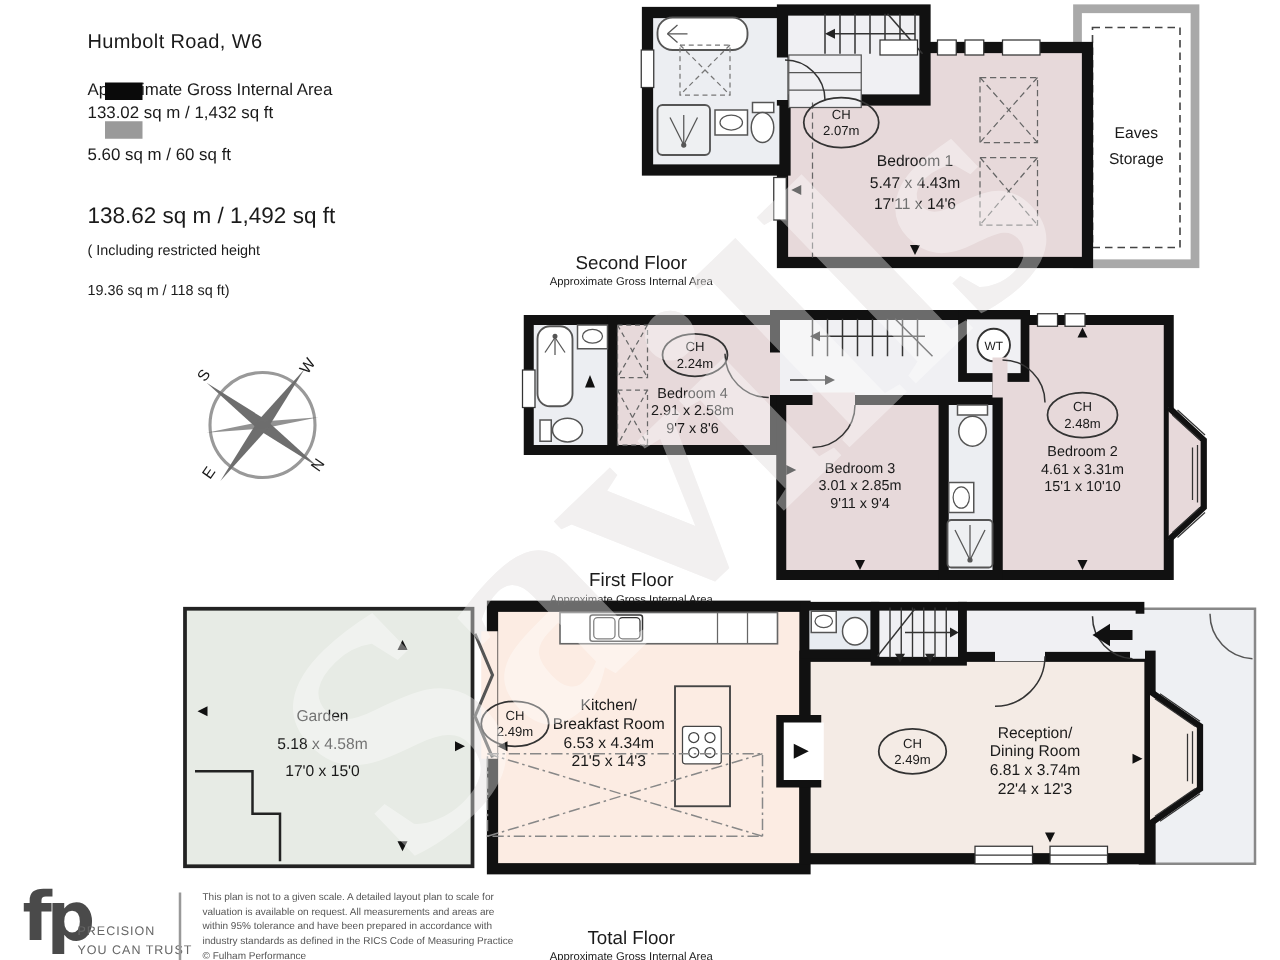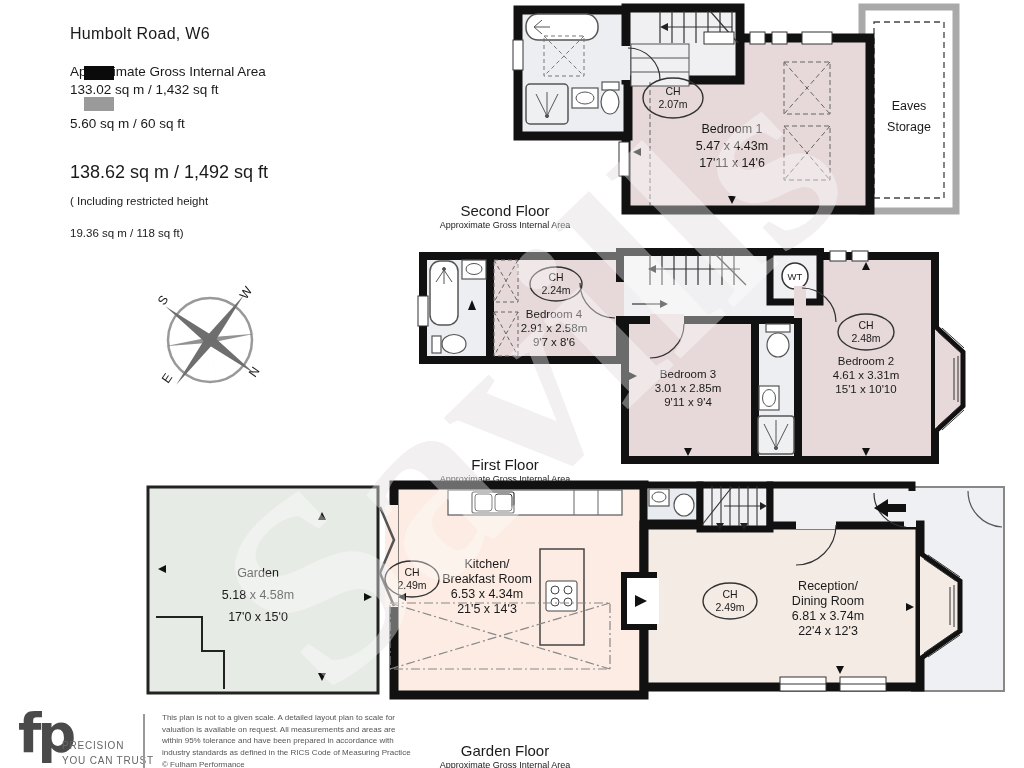--- a/index.html
+++ b/index.html
@@ -401,21 +401,21 @@
   <polygon points="178,43 186,43 182,35" fill="#111"></polygon>
   <polygon points="178,196 186,196 182,204" fill="#111"></polygon>
   <polygon points="26,88 26,96 18,92" fill="#111"></polygon>
   <polygon points="224,116 224,124 232,120" fill="#111"></polygon>
   <polygon points="266,116 266,124 258,120" fill="#111"></polygon>
   <polygon points="696,189 704,189 700,197" fill="#111"></polygon>
   <polygon points="766,126 766,134 774,130" fill="#111"></polygon>
 </svg>
 
 <div class="abs floor-label" style="left:375px;top:706px;">
-  <div class="fl-name">Garden Floor</div>
+  <div class="fl-name">Total Floor</div>
   <div class="fl-gia">Approximate Gross Internal Area</div>
   <div class="fl-area">58.11 sq m / 626 sq ft</div>
 </div>
 
 <div class="abs logo" style="left:18px;top:702px;">fp</div>
 <div class="abs tagline" style="left:62px;top:740px;">PRECISION</div>
 <div class="abs tagline" style="left:62px;top:755px;">YOU CAN TRUST</div>
 <div class="abs fdiv" style="left:143px;top:714px;"></div>
 <div class="abs disclaimer" style="left:162px;top:712px;">
   <div>This plan is not to a given scale. A detailed layout plan to scale for</div>

